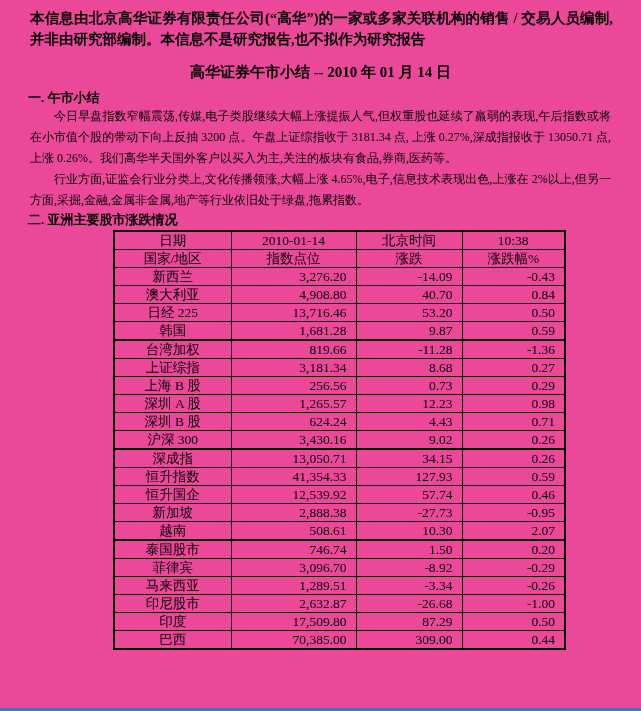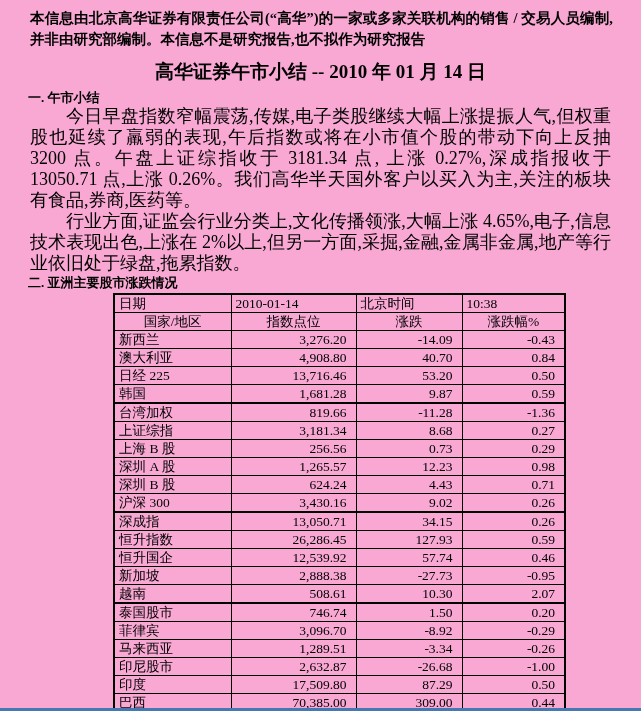--- a/index.html
+++ b/index.html
@@ -7,44 +7,44 @@
   body {
     width: 641px; height: 711px;
     background: #ffffff;
     color: #000000;
     font-family: "Liberation Serif", "DejaVu Serif", serif;
   }
   .page {
     position: relative;
     width: 641px; height: 711px;
     overflow: hidden;
-    background: #f9a8d4;
+    background: #ec4899;
   }
   .disclaimer {
     font-weight: bold;
     font-size: 14.5px;
     line-height: 21px;
     margin: 8px 28px 0 30px;
     text-align: justify;
   }
   .doc-title {
-    font-size: 19px;
+    font-size: 15px;
     font-weight: bold;
     text-align: center;
     margin: 12px 0 0 0;
     line-height: 20px;
   }
   .section-heading {
     font-size: 13px;
     font-weight: bold;
     margin: 7px 0 0 28px;
     line-height: 17px;
   }
   .body-para {
-    font-size: 18px;
+    font-size: 12px;
     line-height: 21px;
     margin: 0 30px 0 30px;
     text-indent: 2em;
     text-align: justify;
   }
   .section-heading.second { margin-top: 0; }
   table.markets {
     border-collapse: collapse;
     table-layout: fixed;
     width: 451px;
@@ -54,21 +54,21 @@
   }
   table.markets td, table.markets th {
     border: 1px solid #000;
     height: 18px;
     line-height: 16px;
     padding: 1px 4px 0 4px;
     font-weight: normal;
     overflow: hidden;
     white-space: nowrap;
   }
-  .c-center { }
+  .c-center { text-align: center; }
   .c-num { text-align: right; padding-right: 9px !important; }
   tr.thick-bottom td { border-bottom-width: 2px; }
   .bottom-bar {
     position: absolute;
     left: 0; bottom: 0;
     width: 641px; height: 3px;
     z-index: 5;
   }
 </style>
 </head>
@@ -171,21 +171,21 @@
           <td class="c-num">0.26</td>
         </tr>
         <tr>
           <td class="c-center">深成指</td>
           <td class="c-num">13,050.71</td>
           <td class="c-num">34.15</td>
           <td class="c-num">0.26</td>
         </tr>
         <tr>
           <td class="c-center">恒升指数</td>
-          <td class="c-num">26,286.45</td>
+          <td class="c-num">41,354.33</td>
           <td class="c-num">127.93</td>
           <td class="c-num">0.59</td>
         </tr>
         <tr>
           <td class="c-center">恒升国企</td>
           <td class="c-num">12,539.92</td>
           <td class="c-num">57.74</td>
           <td class="c-num">0.46</td>
         </tr>
         <tr>

